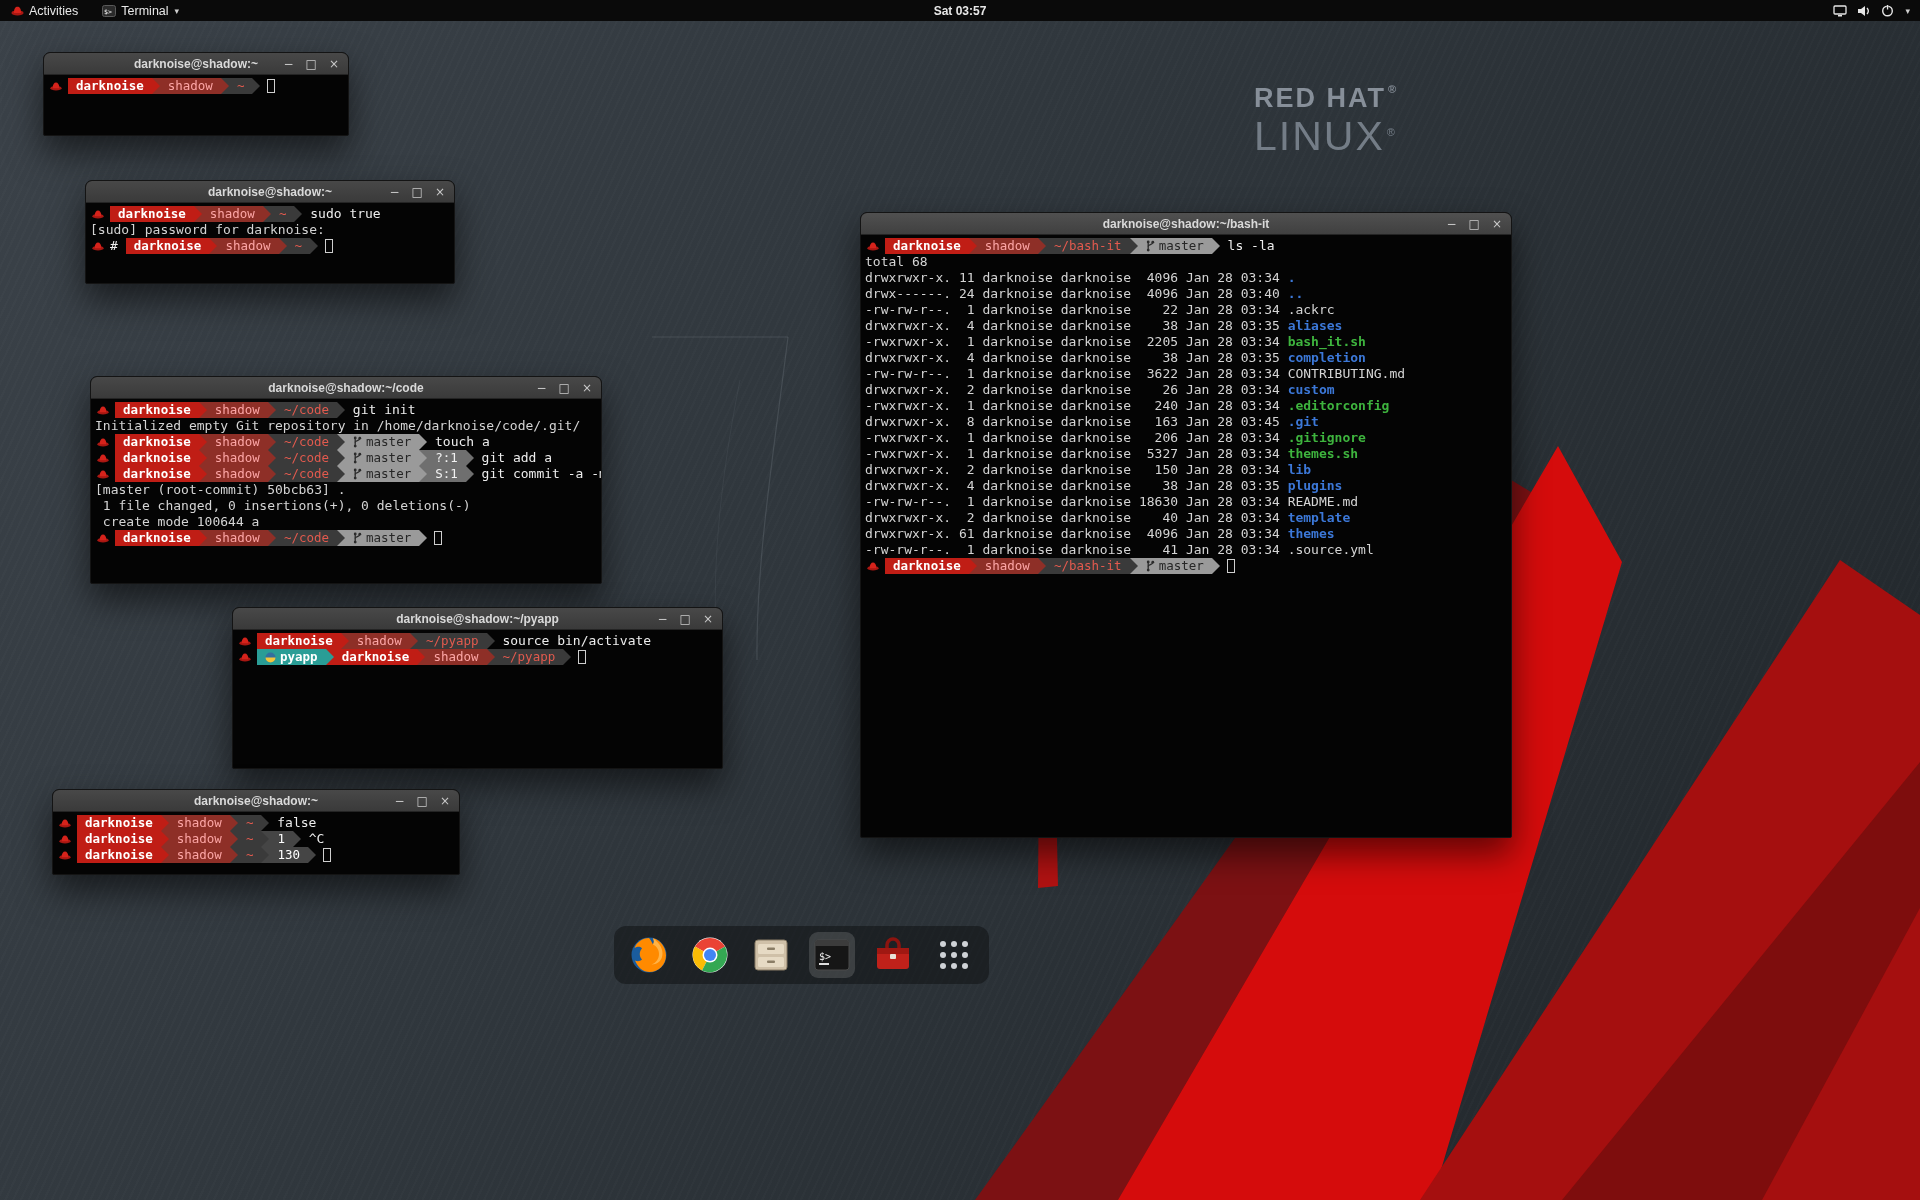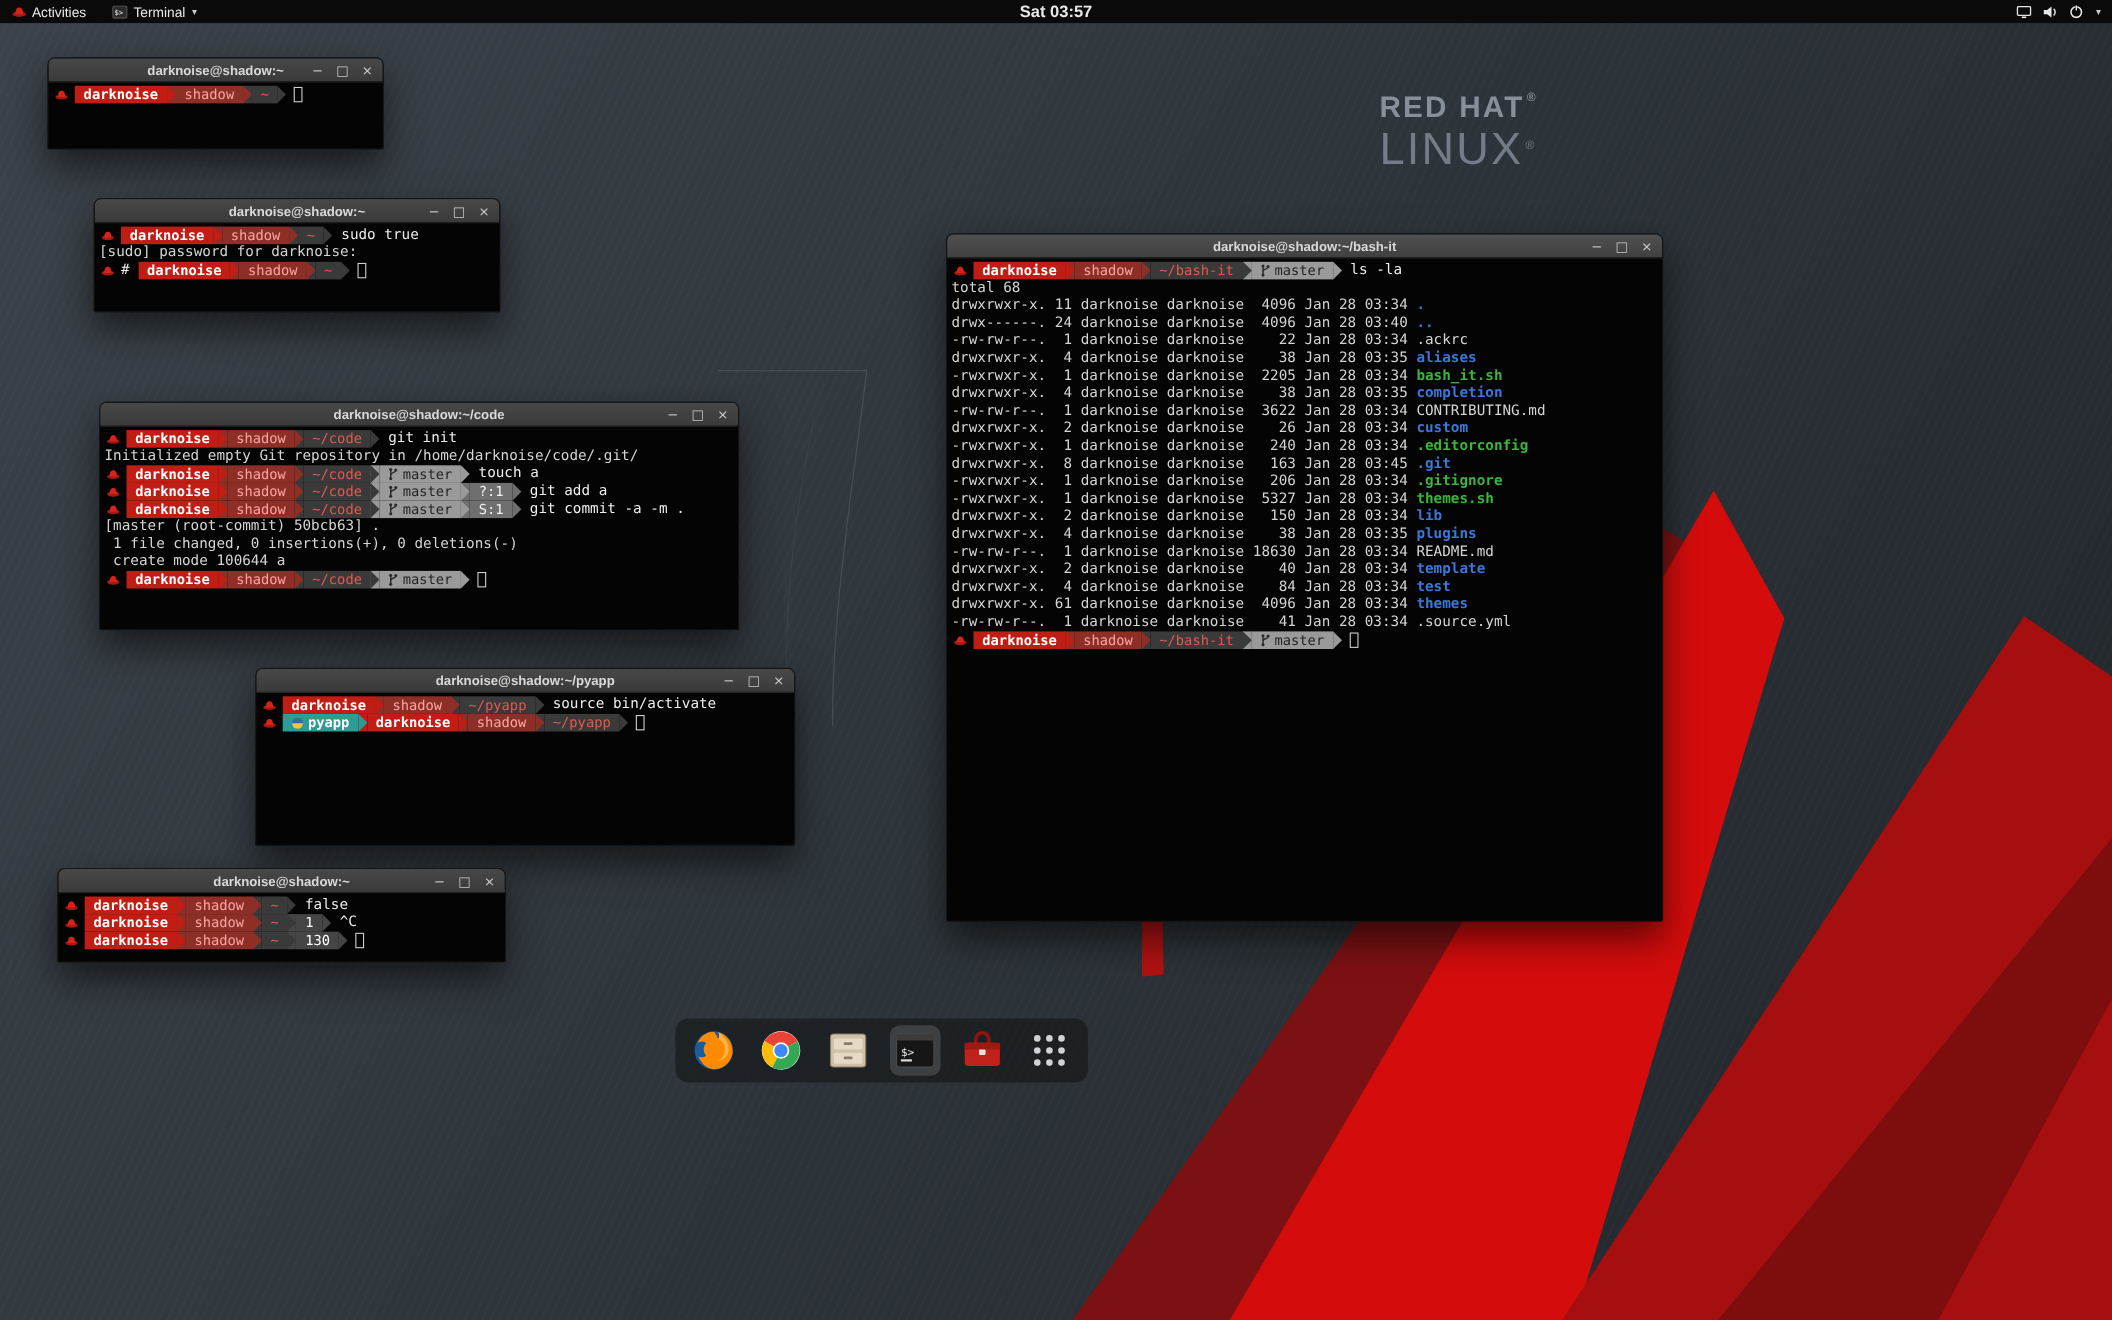--- a/index.html
+++ b/index.html
@@ -26,21 +26,21 @@
   .brand .l2{font-size:41px;letter-spacing:2px;color:#747d87;margin-top:7px}
   .brand .l3{font-size:41px;letter-spacing:2px;color:#747d87;margin-top:3px}
   .brand sup{font-size:11px;vertical-align:14px;margin-left:2px}
 
   
   .topbar{position:absolute;top:0;left:0;right:0;height:21px;background:#0a0a0a;z-index:50;
     display:flex;align-items:center;color:#e8e8e8;font-size:12.5px}
   .tb-left{display:flex;align-items:center;gap:16px;padding-left:7px}
   .tb-item{display:flex;align-items:center;gap:5px;height:21px;padding:0 4px;cursor:default}
   .tb-caret{font-size:9px;color:#cfcfcf;margin-left:1px}
-  .tb-clock{position:absolute;left:50%;transform:translateX(-50%);font-weight:bold;font-size:15px}
+  .tb-clock{position:absolute;left:50%;transform:translateX(-50%);font-weight:bold;font-size:12px}
   .tb-right{margin-left:auto;display:flex;align-items:center;gap:10px;padding-right:10px;height:21px}
 
   
   .window{position:absolute;z-index:3;background:#040404;border:1px solid #141414;
     border-radius:7px 7px 2px 2px;box-shadow:0 16px 34px rgba(0,0,0,.55);overflow:hidden}
   .titlebar{height:22px;background:linear-gradient(#484848,#3a3a3a);border-bottom:1px solid #242424;
     position:relative;display:flex;align-items:center;justify-content:center}
   .focused .titlebar{background:linear-gradient(#505050,#404040)}
   .titlebar .title{font-size:12px;color:#d9d9d9;font-weight:bold}
   .controls{position:absolute;right:9px;top:0;height:100%;display:flex;align-items:center;gap:12px}
@@ -63,21 +63,21 @@
   .parrow{width:0;height:0;border-top:8px solid transparent;border-bottom:8px solid transparent;
     border-left:8px solid transparent;padding:0!important}
   .t-plain{color:#d4d4d4}
   .t-cmd{color:#ededed}
   .t-dir{color:var(--c-dir);font-weight:bold}
   .t-exec{color:var(--c-exec);font-weight:bold}
   .cursor{width:8px;height:14px!important;border:1px solid #cfcfcf;margin-left:7px;margin-top:1px}
 
   .w1{left:43px;top:52px;width:306px;height:84px}
   .w2{left:85px;top:180px;width:370px;height:104px}
-  .w3{left:90px;top:365px;width:582px;height:208px}
+  .w3{left:90px;top:376px;width:512px;height:208px}
   .w4{left:232px;top:607px;width:491px;height:162px}
   .w5{left:52px;top:789px;width:408px;height:86px}
   .w6{left:860px;top:212px;width:652px;height:626px}
 
   
   .dock{position:absolute;left:614px;top:926px;z-index:5;display:flex;align-items:center;gap:15px;
     padding:6px 12px;background:rgba(16,18,20,0.55);border-radius:12px}
   .dock-btn{width:46px;height:46px;border:none;background:transparent;border-radius:9px;cursor:pointer;
     display:flex;align-items:center;justify-content:center}
   .dock-btn.active{background:rgba(255,255,255,0.14)}
@@ -320,21 +320,20 @@
         <div class="term-line"><span class="t-plain">-rw-rw-r--.  1 darknoise darknoise  3622 Jan 28 03:34 </span><span class="t-plain">CONTRIBUTING.md</span></div>
         <div class="term-line"><span class="t-plain">drwxrwxr-x.  2 darknoise darknoise    26 Jan 28 03:34 </span><span class="t-dir">custom</span></div>
         <div class="term-line"><span class="t-plain">-rwxrwxr-x.  1 darknoise darknoise   240 Jan 28 03:34 </span><span class="t-exec">.editorconfig</span></div>
         <div class="term-line"><span class="t-plain">drwxrwxr-x.  8 darknoise darknoise   163 Jan 28 03:45 </span><span class="t-dir">.git</span></div>
         <div class="term-line"><span class="t-plain">-rwxrwxr-x.  1 darknoise darknoise   206 Jan 28 03:34 </span><span class="t-exec">.gitignore</span></div>
         <div class="term-line"><span class="t-plain">-rwxrwxr-x.  1 darknoise darknoise  5327 Jan 28 03:34 </span><span class="t-exec">themes.sh</span></div>
         <div class="term-line"><span class="t-plain">drwxrwxr-x.  2 darknoise darknoise   150 Jan 28 03:34 </span><span class="t-dir">lib</span></div>
         <div class="term-line"><span class="t-plain">drwxrwxr-x.  4 darknoise darknoise    38 Jan 28 03:35 </span><span class="t-dir">plugins</span></div>
         <div class="term-line"><span class="t-plain">-rw-rw-r--.  1 darknoise darknoise 18630 Jan 28 03:34 </span><span class="t-plain">README.md</span></div>
         <div class="term-line"><span class="t-plain">drwxrwxr-x.  2 darknoise darknoise    40 Jan 28 03:34 </span><span class="t-dir">template</span></div>
-        <div class="term-line"><span class="t-plain">drwxrwxr-x.  4 darknoise darknoise    84 Jan 28 03:34 </span><span class="t-dir">test</span></div>
         <div class="term-line"><span class="t-plain">drwxrwxr-x. 61 darknoise darknoise  4096 Jan 28 03:34 </span><span class="t-dir">themes</span></div>
         <div class="term-line"><span class="t-plain">-rw-rw-r--.  1 darknoise darknoise    41 Jan 28 03:34 </span><span class="t-plain">.source.yml</span></div>
         <div class="term-line"><svg class="hat-icon" width="12" height="10" viewBox="0 0 12 10" style="margin:3px 6px 0 2px;vertical-align:top;height:10px">
             <ellipse cx="6" cy="7.2" rx="5.6" ry="2.3" fill="#a91712"></ellipse>
             <path d="M2.7 7.2 C2.7 3.4 4.1 1.6 6 1.6 C7.9 1.6 9.3 3.4 9.3 7.2 Z" fill="#d6231b"></path>
           </svg><span class="seg seg-user">darknoise</span><span class="parrow" style="border-left-color: rgb(192, 29, 21); border-top-color: rgb(142, 47, 39); border-bottom-color: rgb(142, 47, 39);"></span><span class="seg seg-host">shadow</span><span class="parrow" style="border-left-color: rgb(142, 47, 39); border-top-color: rgb(58, 58, 58); border-bottom-color: rgb(58, 58, 58);"></span><span class="seg seg-path">~/bash-it</span><span class="parrow" style="border-left-color: rgb(58, 58, 58); border-top-color: rgb(154, 154, 154); border-bottom-color: rgb(154, 154, 154);"></span><span class="seg seg-git"><svg width="9" height="12" viewBox="0 0 9 12" style="margin:2px 4px 0 0;vertical-align:top;height:12px">
               <path d="M2.2 2 V10" stroke="#2b2b2b" stroke-width="1.3" fill="none"></path>
               <path d="M2.2 6.5 C2.2 4.2 6.8 5.2 6.8 2.6" stroke="#2b2b2b" stroke-width="1.3" fill="none"></path>
               <circle cx="2.2" cy="1.9" r="1.4" fill="#2b2b2b"></circle>
               <circle cx="2.2" cy="10.1" r="1.4" fill="#2b2b2b"></circle>

